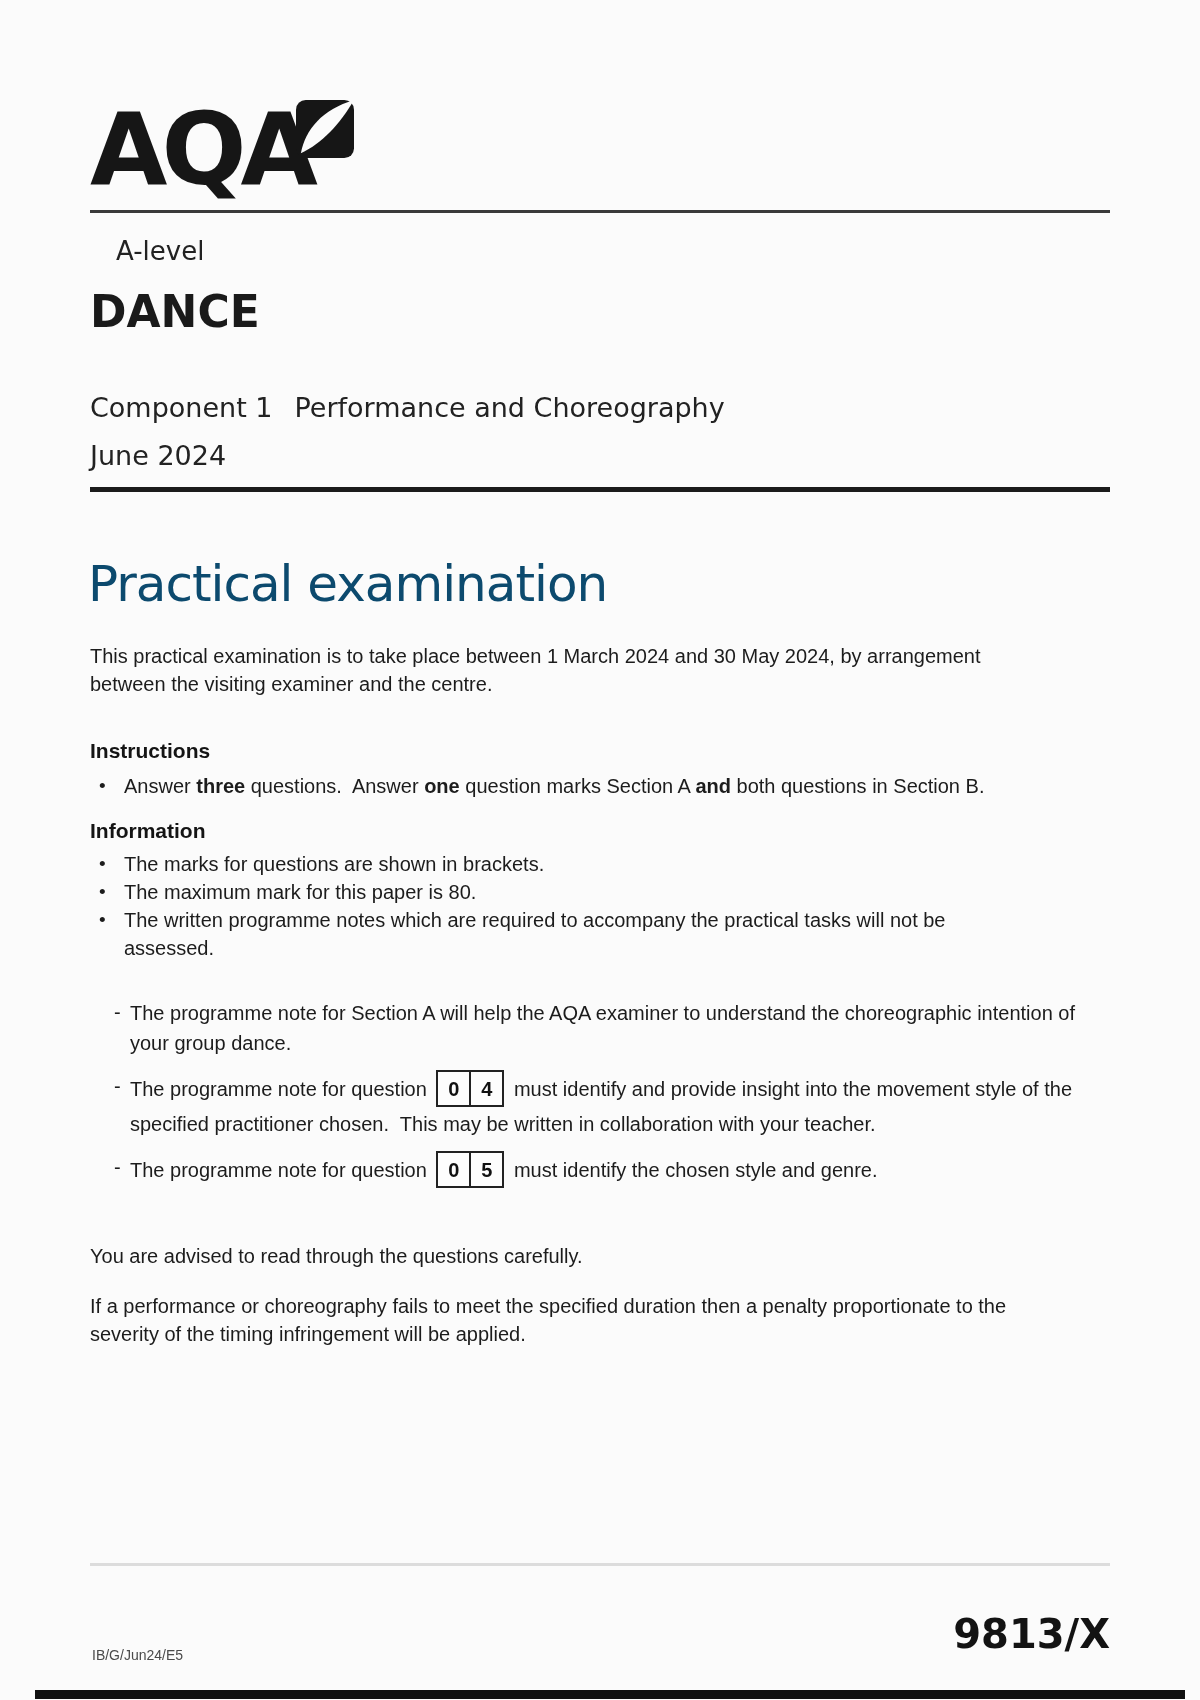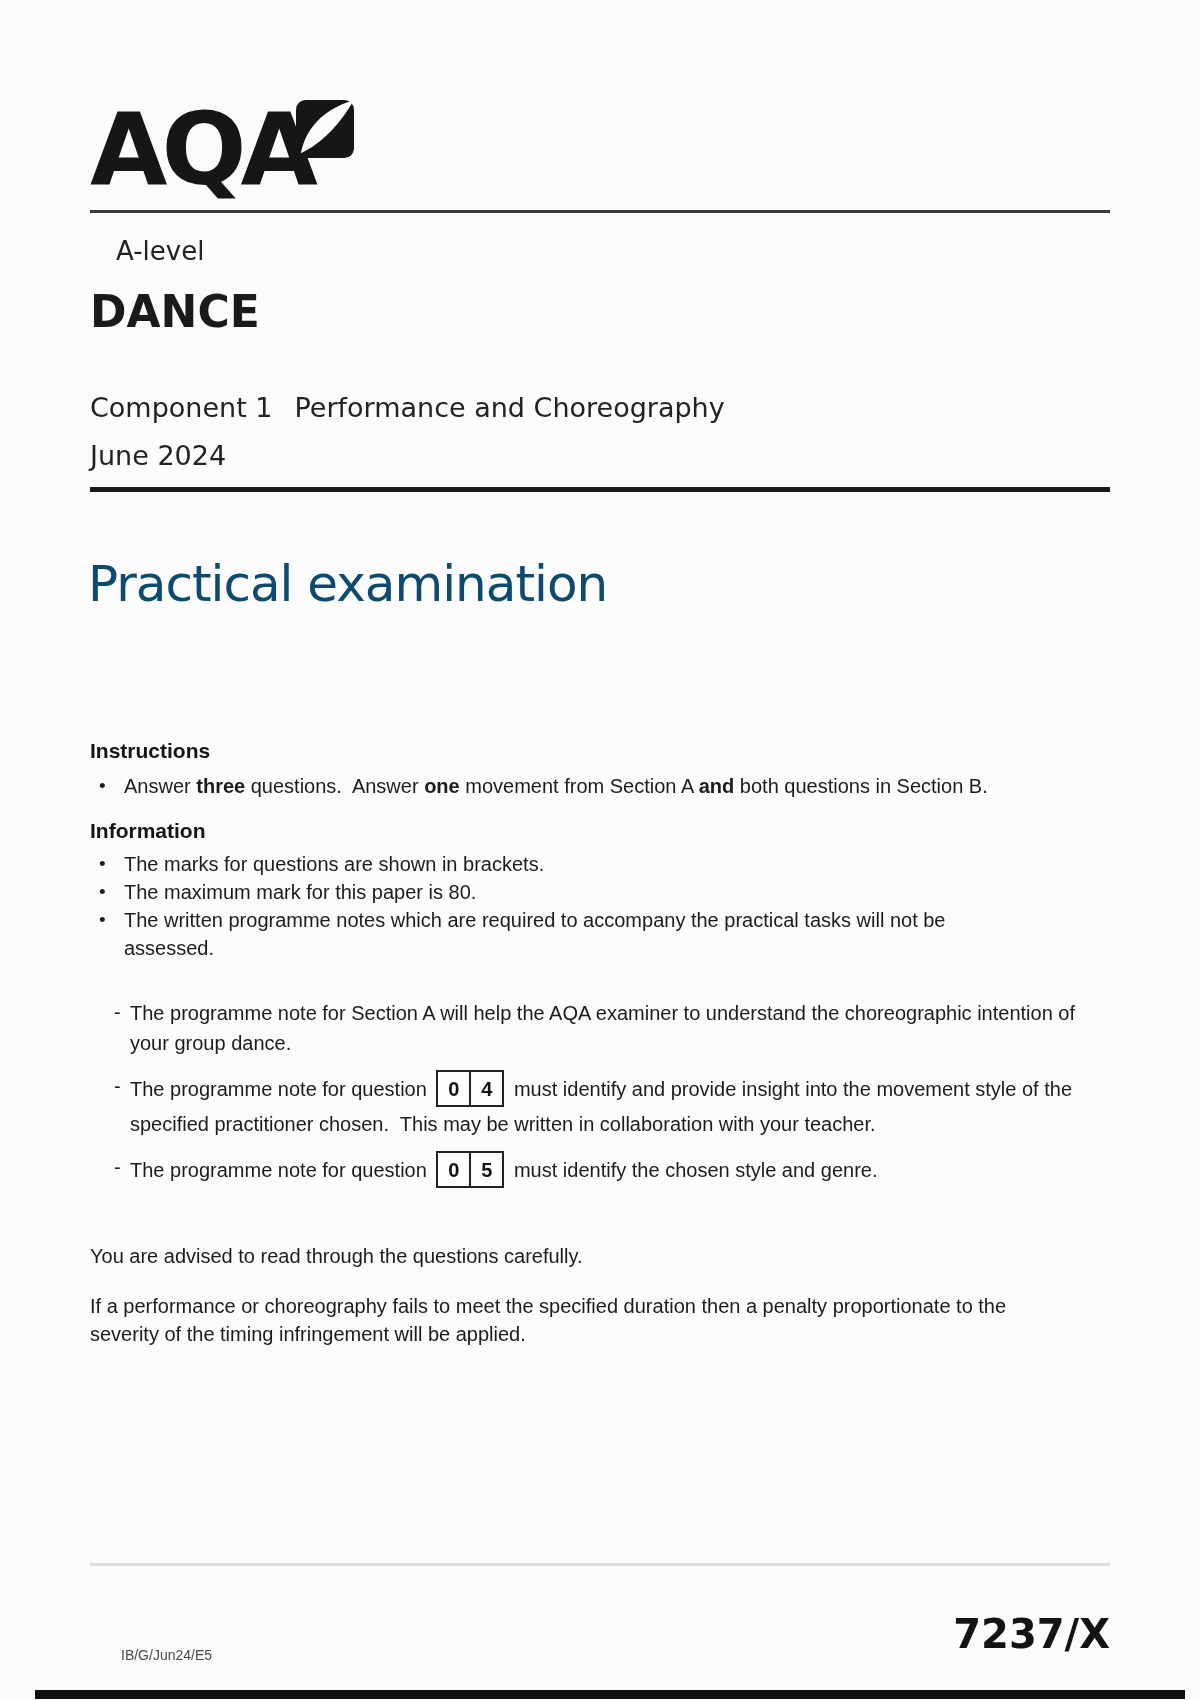--- a/index.html
+++ b/index.html
@@ -65,21 +65,21 @@
     width:31px;height:33px;display:flex;align-items:center;justify-content:center;
     font-weight:bold;font-size:20px;color:#111;
   }
   .qcell + .qcell{border-left:2px solid #222;}
 
   .advice{top:1236px;left:90px;width:1010px;}
   .advice .line1{margin-top:6px;}
   .advice .para{margin-top:22px;width:958px;}
 
   .rule3{top:1563px;left:90px;width:1020px;height:3px;background:#dcdcdc;}
-  .footer-ref{top:1646px;left:92px;font-size:14px;line-height:18px;color:#4a4a4a;margin-left:29px;}
+  .footer-ref{top:1646px;left:92px;font-size:14px;line-height:18px;color:#4a4a4a;}
   .paper-code{top:1610px;left:90px;width:1020px;text-align:right;font-size:40px;line-height:48px;font-weight:bold;color:#131313;}
   .bottom-bar{top:1690px;left:35px;width:1150px;height:9px;background:#101010;}
 </style>
 </head>
 <body>
 
 <div class="page">
 
   <div class="abs logo-wrap">
     <span class="logo-text">AQA</span>
@@ -97,26 +97,27 @@
   <div class="abs subject disp">DANCE</div>
 
   <div class="abs component disp"><span>Component 1</span><span class="gap"></span><span>Performance and Choreography</span></div>
 
   <div class="abs session disp">June 2024</div>
 
   <div class="abs rule2"></div>
 
   <div class="abs paper-title disp">Practical examination</div>
 
+  <div class="abs intro t body-text">This practical examination is to take place between 1 March 2024 and 30 May 2024, by arrangement between the visiting examiner and the centre.</div>
 
   <div class="abs instructions">
     <div class="h3">Instructions</div>
     <div class="li body-text">
         <span class="marker">•</span>
-        <div class="li-text t"><span>Answer </span><b>three</b><span> questions.  Answer </span><b>one</b><span> movement from Section A </span><b>and</b><span> both questions in Section B.</span></div>
+        <div class="li-text t"><span>Answer </span><b>three</b><span> questions.  Answer </span><b>one</b><span> question marks Section A </span><b>and</b><span> both questions in Section B.</span></div>
       </div>
   </div>
 
   <div class="abs information">
     <div class="h3">Information</div>
     <div class="info-list">
       <div class="li body-text">
           <span class="marker">•</span>
           <div class="li-text t">The marks for questions are shown in brackets.</div>
         </div>
@@ -146,16 +147,16 @@
       </div>
   </div>
 
   <div class="abs advice">
     <div class="line1 body-text t">You are advised to read through the questions carefully.</div>
     <div class="para body-text t">If a performance or choreography fails to meet the specified duration then a penalty proportionate to the severity of the timing infringement will be applied.</div>
   </div>
 
   <div class="abs rule3"></div>
   <div class="abs footer-ref">IB/G/Jun24/E5</div>
-  <div class="abs paper-code disp">7237/X</div>
+  <div class="abs paper-code disp">9813/X</div>
   <div class="abs bottom-bar"></div>
 
 </div>
 
 </body></html>

